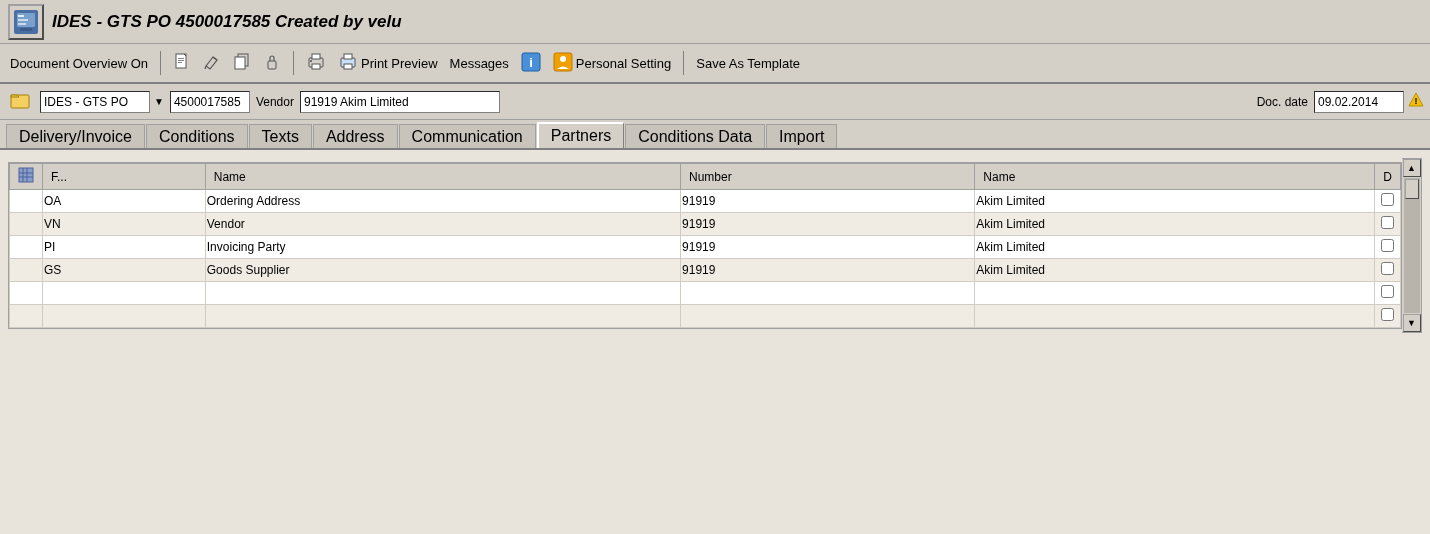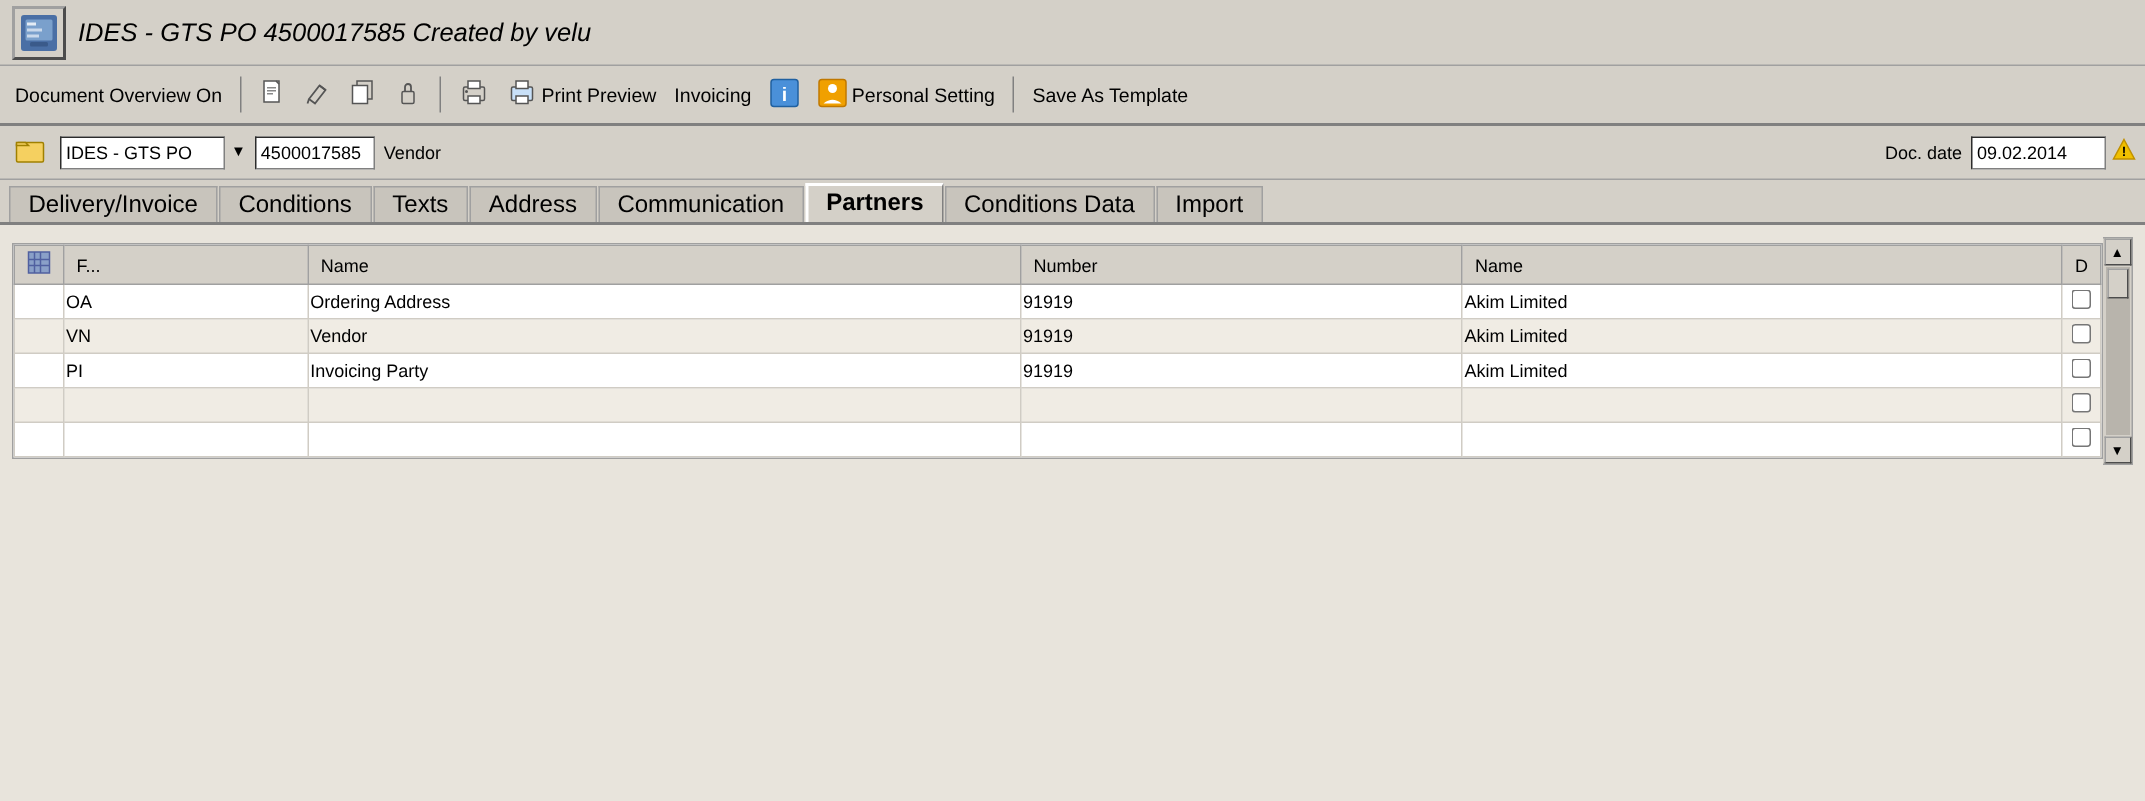--- a/index.html
+++ b/index.html
@@ -26,21 +26,21 @@
       height: 36px;
       background: #d4d0c8;
       display: flex;
       align-items: center;
       justify-content: center;
       margin-right: 8px;
       border: 2px outset #a0a0a0;
     }
     .title-bar-title {
       font-size: 17px;
-      font-weight: normal;
+      font-weight: bold;
       font-style: italic;
       color: #000;
     }
 
     
     .toolbar {
       background: #d4d0c8;
       border-bottom: 2px solid #808080;
       display: flex;
       align-items: center;
@@ -112,21 +112,21 @@
       background: #c8c4bc;
       border: 1px solid #a0a0a0;
       border-bottom: none;
       margin-right: 1px;
       height: 24px;
       display: flex;
       align-items: center;
     }
     .tab.active {
       background: #d4d0c8;
-      font-weight: bold;
+      font-weight: normal;
       border-top: 2px solid #fff;
       border-left: 2px solid #fff;
       border-right: 1px solid #808080;
       z-index: 1;
       height: 26px;
     }
 
     
     .content-area {
       background: #e8e4dc;
@@ -289,21 +289,21 @@
     <span>
       <svg width="20" height="20" viewBox="0 0 20 20">
           <rect x="3" y="6" width="14" height="9" fill="#c8e0f8" stroke="#555" stroke-width="1" rx="1"></rect>
           <rect x="6" y="2" width="8" height="5" fill="#fff" stroke="#555" stroke-width="1"></rect>
           <rect x="6" y="12" width="8" height="5" fill="#fff" stroke="#555" stroke-width="1"></rect>
         </svg>
     </span>
     <span class="toolbar-text">Print Preview</span>
   </div>
   <div class="toolbar-item">
-    <span class="toolbar-text">Invoicing</span>
+    <span class="toolbar-text">Messages</span>
   </div>
   <div class="toolbar-item">
     <span>
       <svg width="20" height="20" viewBox="0 0 20 20">
           <rect x="1" y="1" width="18" height="18" fill="#4a90d9" stroke="#2060a0" stroke-width="1" rx="2"></rect>
           <text x="10" y="15" text-anchor="middle" fill="#fff" font-size="13" font-weight="bold">i</text>
         </svg>
     </span>
   </div>
   <div class="toolbar-item">
@@ -333,20 +333,23 @@
   </div>
   <div class="form-field">
     <input class="form-input" style="width: 110px;" value="IDES - GTS PO" readonly="">
     <span class="dropdown-arrow">▼</span>
   </div>
   <div class="form-field">
     <input class="form-input" style="width: 80px;" value="4500017585" readonly="">
   </div>
   <div class="form-field">
     <span class="form-label">Vendor</span>
+  </div>
+  <div class="form-field">
+    <input class="form-input" style="width: 200px;" value="91919 Akim Limited" readonly="">
   </div>
   <div style="flex:1;"></div>
   <div class="form-field">
     <span class="form-label">Doc. date</span>
   </div>
   <div class="form-field">
     <input class="form-input" style="width: 90px;" value="09.02.2014" readonly="">
     <span>
       <svg width="16" height="16" viewBox="0 0 16 16">
           <polygon points="8,1 15,14 1,14" fill="#f0c000" stroke="#c09000" stroke-width="1"></polygon>
@@ -424,20 +427,28 @@
     <td class="checkbox-cell"><input type="checkbox" style=""></td>
   </tr>
             <tr>
     <td class="col-icon"></td>
     <td>PI</td>
     <td>Invoicing Party</td>
     <td>91919</td>
     <td>Akim Limited</td>
     <td class="checkbox-cell"><input type="checkbox" style=""></td>
   </tr>
+            <tr>
+    <td class="col-icon"></td>
+    <td>GS</td>
+    <td>Goods Supplier</td>
+    <td>91919</td>
+    <td>Akim Limited</td>
+    <td class="checkbox-cell"><input type="checkbox" style=""></td>
+  </tr>
             <tr class="empty-row">
     <td></td>
     <td></td>
     <td></td>
     <td></td>
     <td></td>
     <td class="checkbox-cell"><input type="checkbox" style=""></td>
   </tr>
             <tr class="empty-row">
     <td></td>

